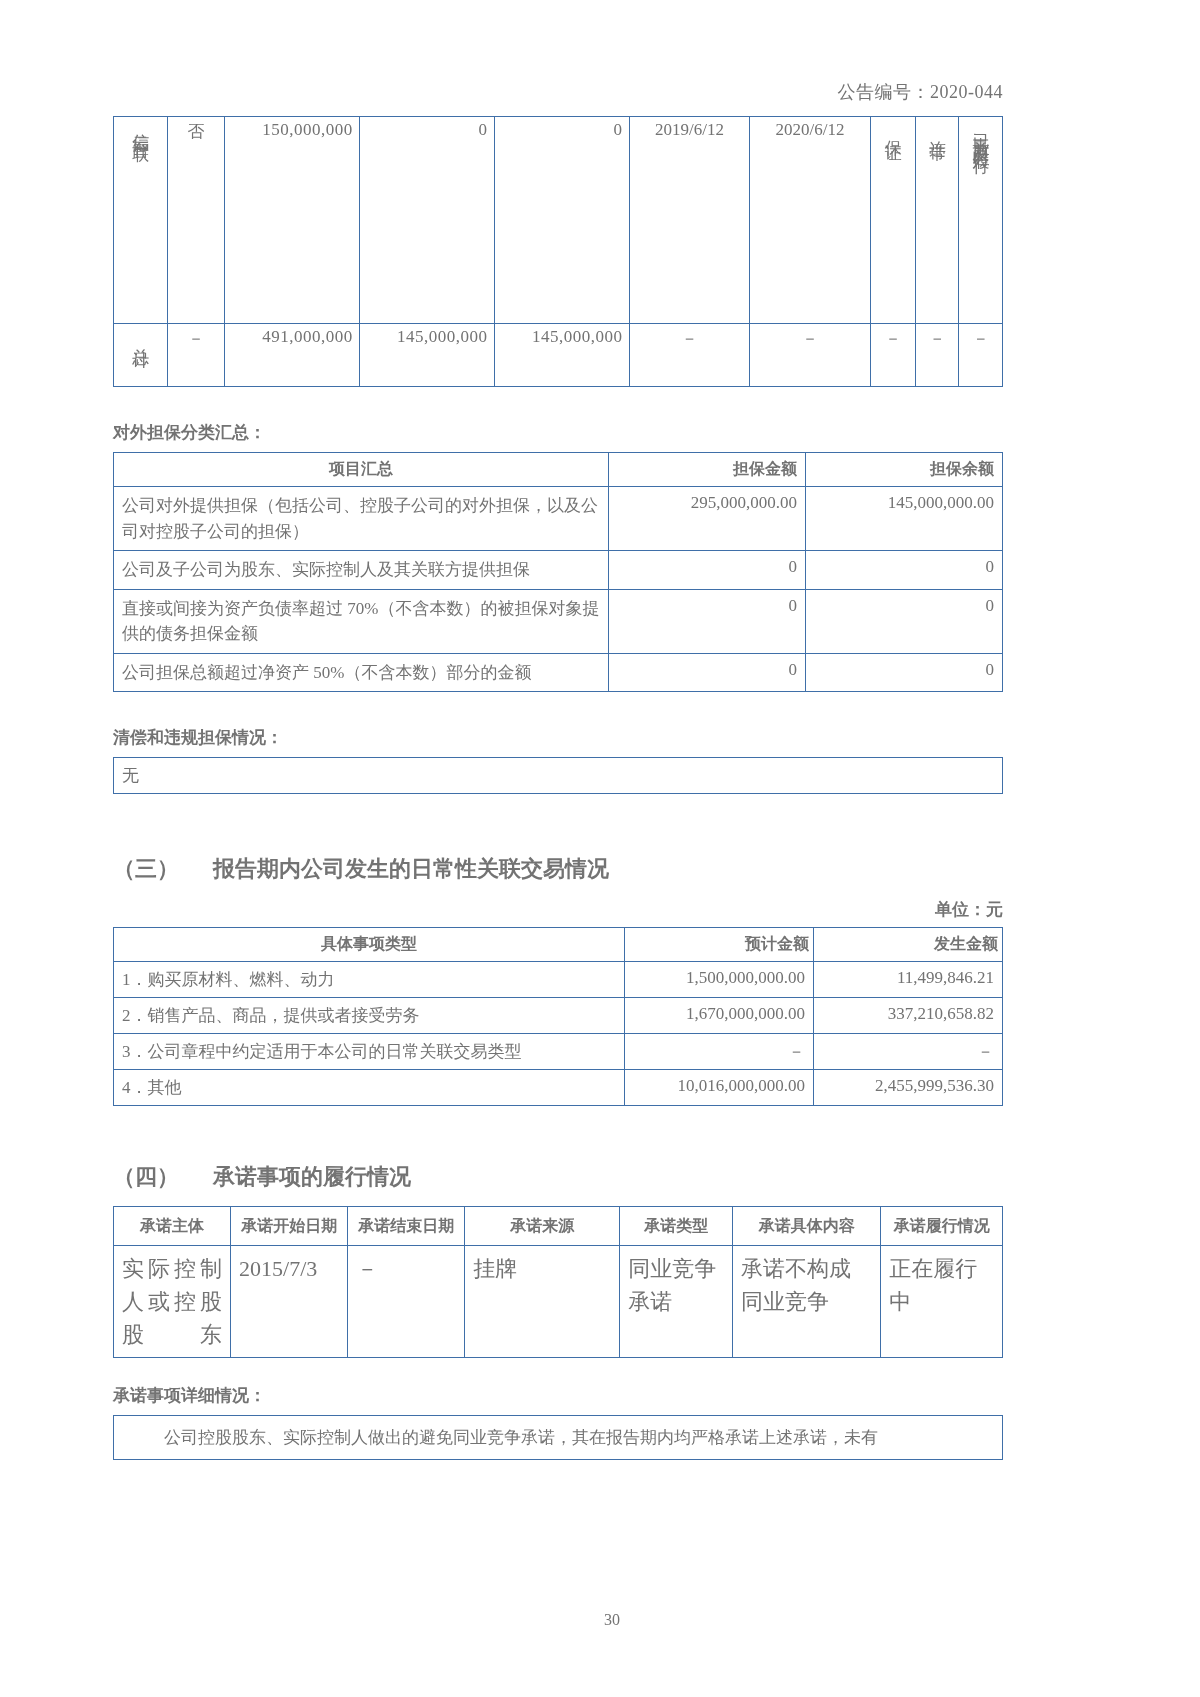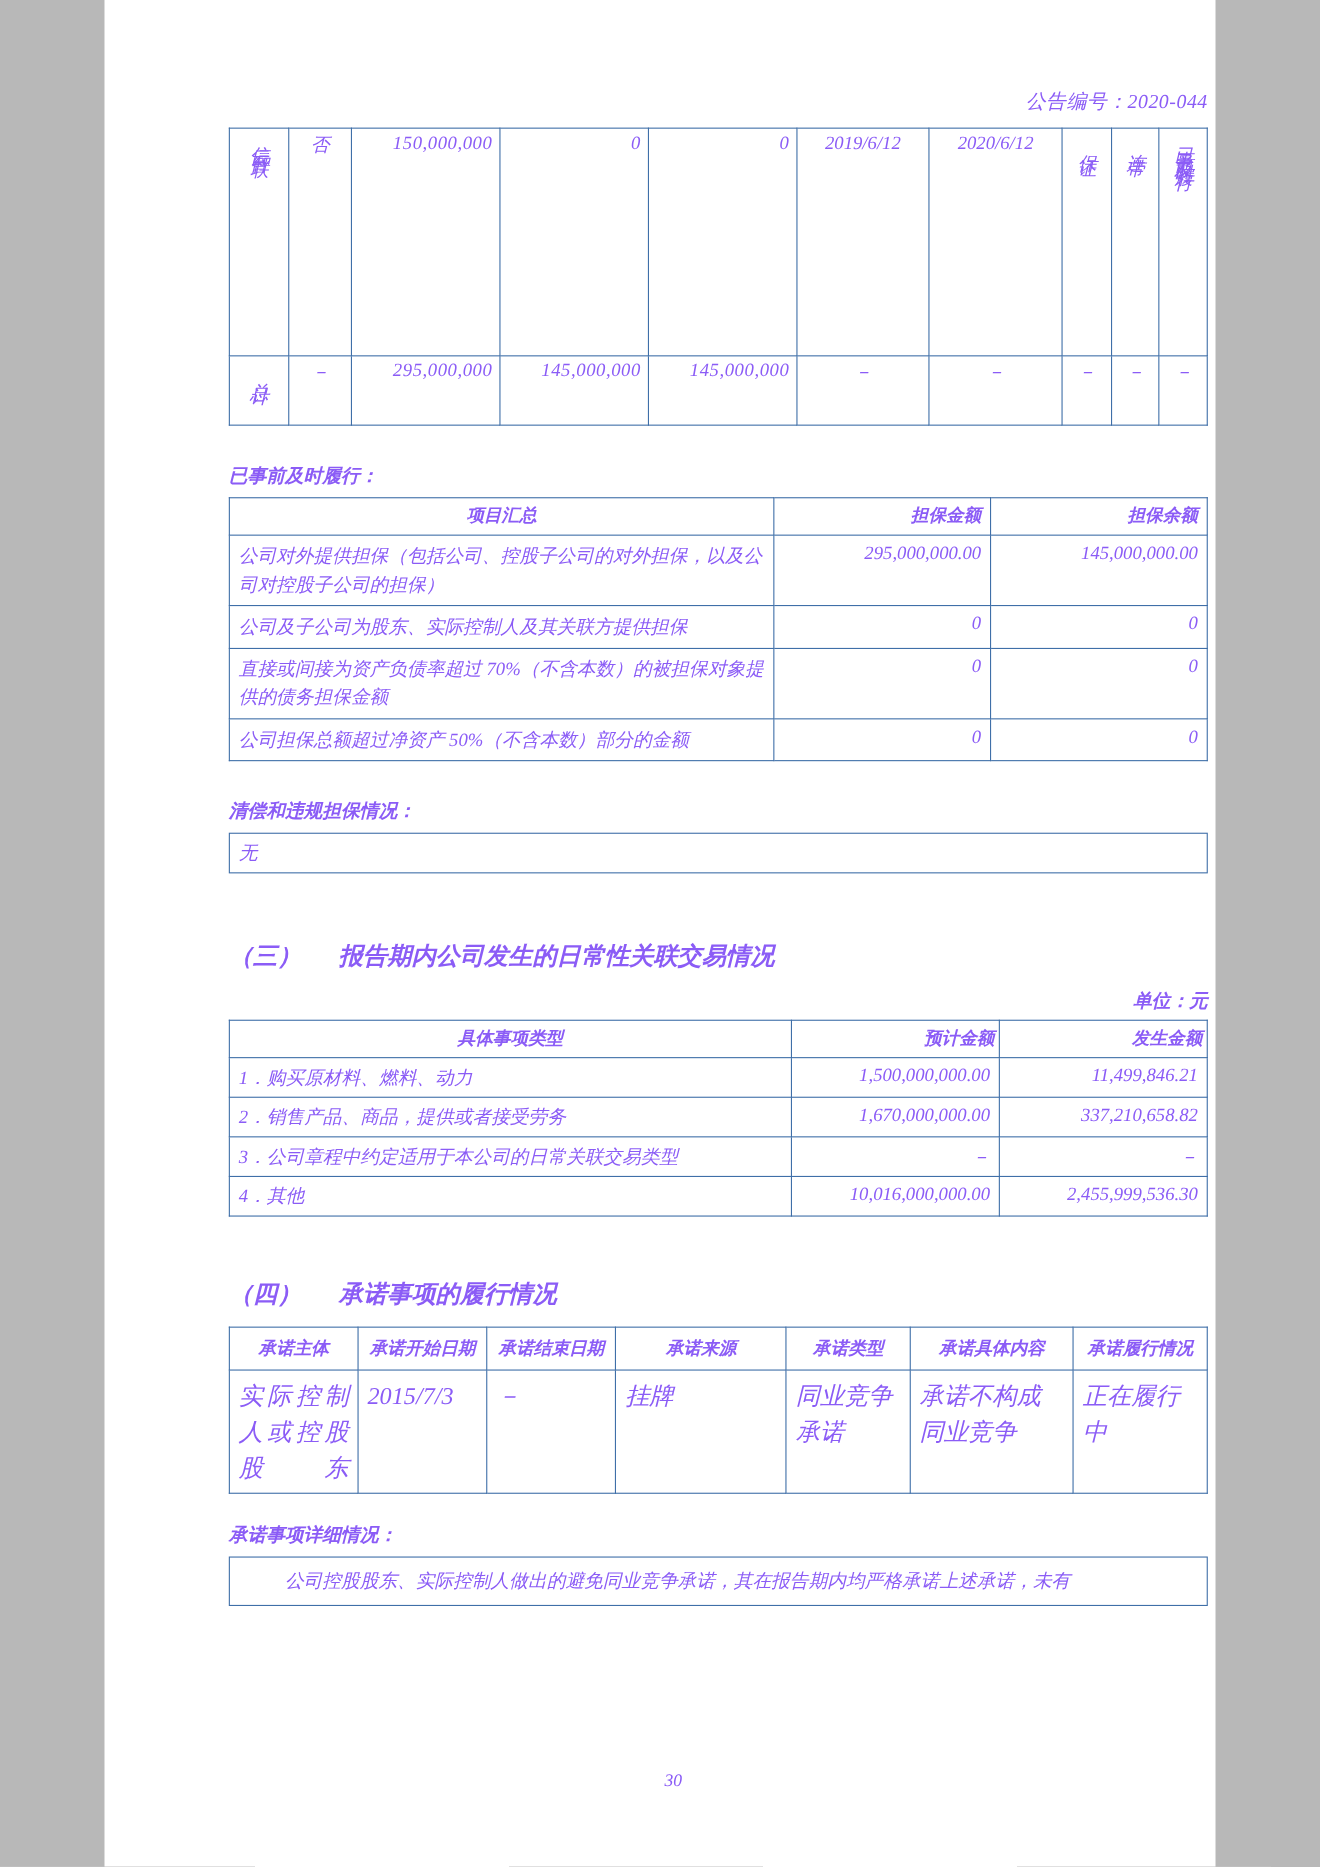--- a/index.html
+++ b/index.html
@@ -1,29 +1,28 @@
 <!DOCTYPE html>
 <html><head>
 <meta charset="utf-8">
 <style>
   html, body {
     margin: 0;
     padding: 0;
     background: #b8b8b8;
   }
   .page {
-    width: 1010px;
+    width: 1200px;
     height: 1697px;
     background: #ffffff;
     margin: 0 auto;
     position: relative;
     box-sizing: border-box;
     font-family: "Liberation Serif", serif;
-    color: #8b5cf6;
-    font-style: italic;
+    color: #737373;
   }
   .content {
     position: absolute;
     left: 113px;
     top: 0;
     width: 890px;
   }
   .header-code {
     text-align: right;
     font-size: 18px;
@@ -178,33 +177,33 @@
           </td>
           <td class="cell-narrow2">
             <span class="vert-text">已事前及时履行</span>
           </td>
         </tr>
         <tr>
           <td class="cell-name" style="height:56px;">
             <span class="vert-text">总计</span>
           </td>
           <td class="cell-yesno">－</td>
-          <td class="cell-amt num">295,000,000</td>
+          <td class="cell-amt num">491,000,000</td>
           <td class="cell-amt num">145,000,000</td>
           <td class="cell-amt num">145,000,000</td>
           <td class="cell-date">－</td>
           <td class="cell-date">－</td>
           <td class="cell-narrow">－</td>
           <td class="cell-narrow2">－</td>
           <td class="cell-narrow2">－</td>
         </tr>
       </tbody>
     </table>
 
-    <div class="section-title">已事前及时履行：</div>
+    <div class="section-title">对外担保分类汇总：</div>
     <table class="tbl-sum">
       <thead>
         <tr>
           <th>项目汇总</th>
           <th class="v">担保金额</th>
           <th class="v">担保余额</th>
         </tr>
       </thead>
       <tbody>
         <tr>

